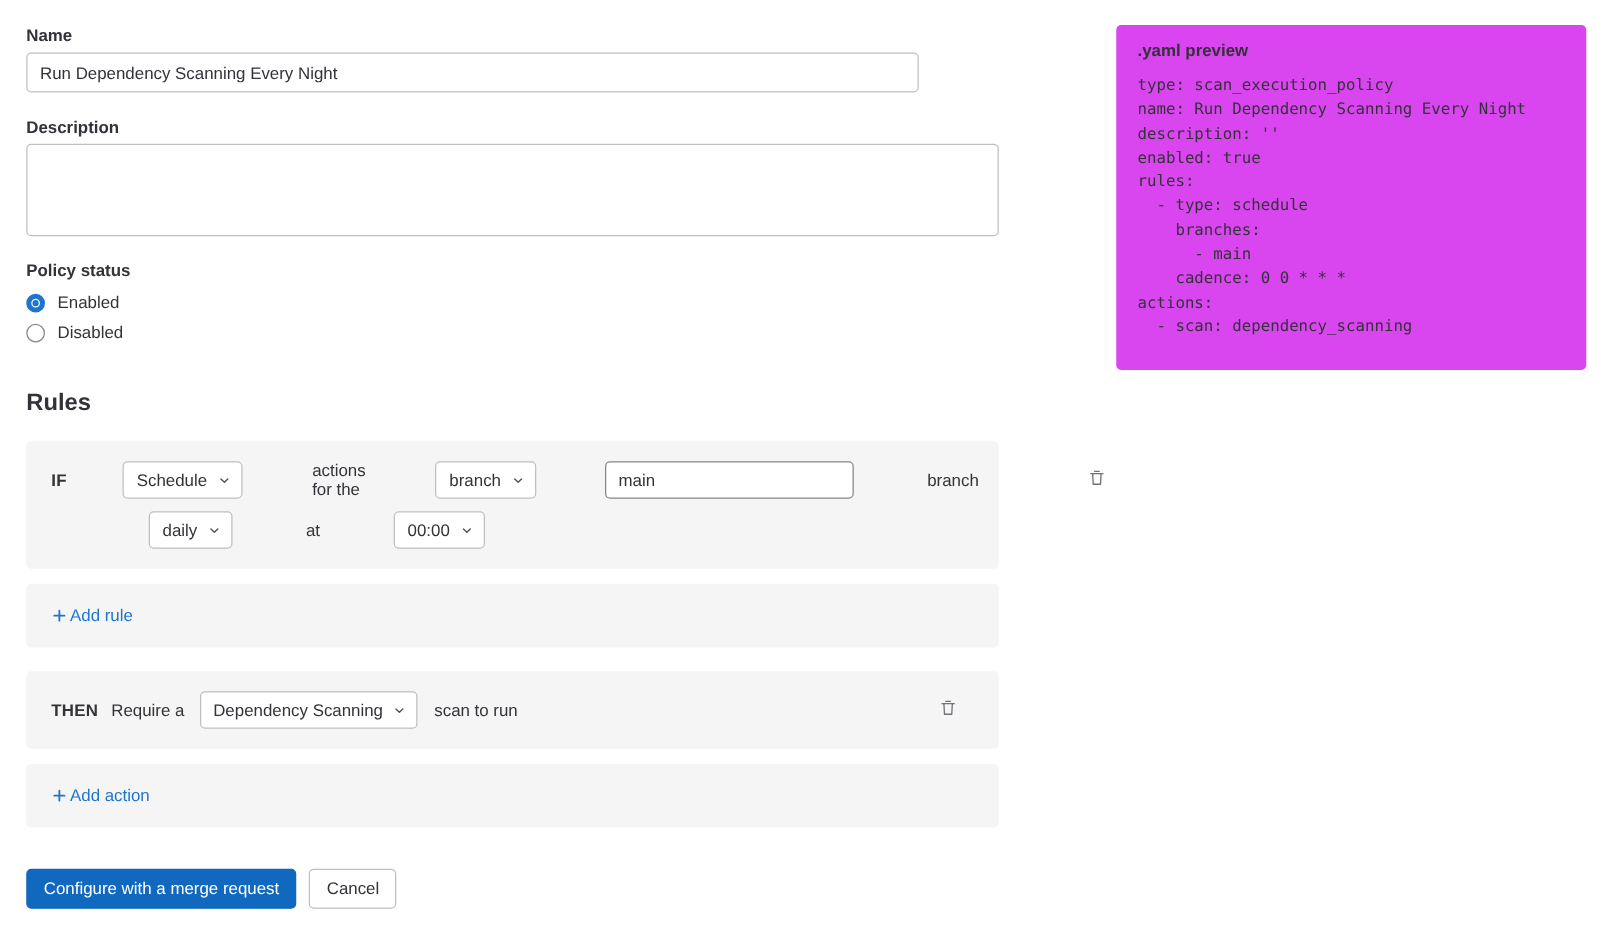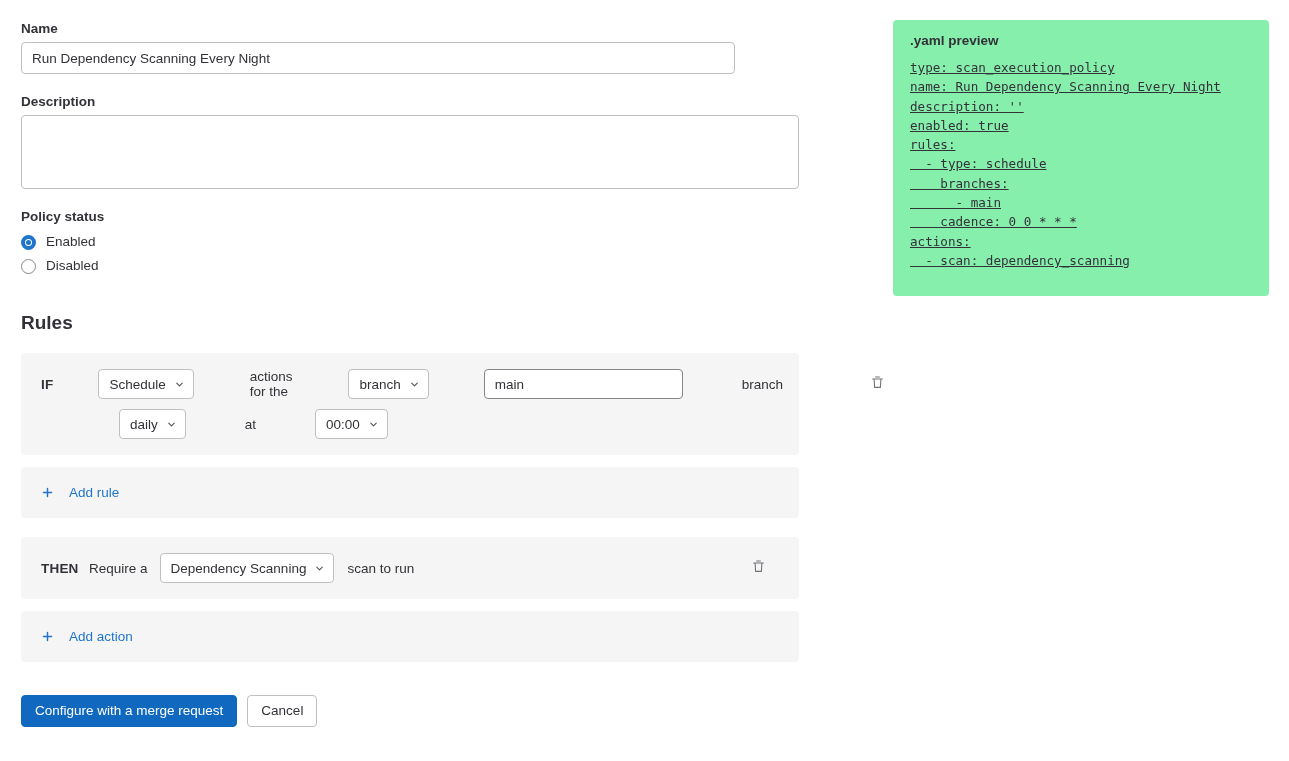--- a/index.html
+++ b/index.html
@@ -89,52 +89,51 @@
     font-family: "Liberation Sans", sans-serif;
     padding: 0 10px; outline: none;
   }
   .trash-btn {
     background: none; border: none; padding: 0; cursor: pointer;
     display: inline-flex; align-items: center; justify-content: center;
     width: 16px; height: 16px;
   }
 
   .add-link {
-    display: inline-flex; align-items: center; gap: 15px;
+    display: inline-flex; align-items: center; gap: 2px;
     color: #1f75cb; font-size: 13.5px; cursor: pointer;
     background: none; border: none; padding: 0;
     font-family: "Liberation Sans", sans-serif;
   }
   .add-link .plus { display: inline-flex; align-items: center; }
 
   
   .btn {
     height: 32px; border-radius: 4px; font-size: 13.5px;
     font-family: "Liberation Sans", sans-serif; cursor: pointer;
     padding: 0 13px; line-height: 30px; white-space: nowrap;
   }
   .btn-primary { background: #1068bf; border: 1px solid #1068bf; color: #fff; }
   .btn-default { background: #fff; border: 1px solid #bfbfc3; color: #333238; }
 
   
   .yaml-panel {
     position: absolute; left: 893px; top: 20px;
     width: 376px; height: 276px;
-    background: #86efac; border-radius: 4px;
+    background: #d946ef; border-radius: 4px;
     padding: 12px 17px 0 17px;
   }
   .yaml-title {
     font-size: 13.5px; font-weight: bold; color: #333238;
     line-height: 17px; margin: 0 0 9px 0;
   }
   .yaml-code {
     margin: 0; font-family: "DejaVu Sans Mono", monospace;
     font-size: 12.6px; line-height: 19.3px; color: #333238;
     white-space: pre;
-    text-decoration: underline;
   }
 </style>
 </head>
 <body>
 
 <div class="page">
 
   <div class="form-col">
 
     <div class="field-label first">Name</div>

